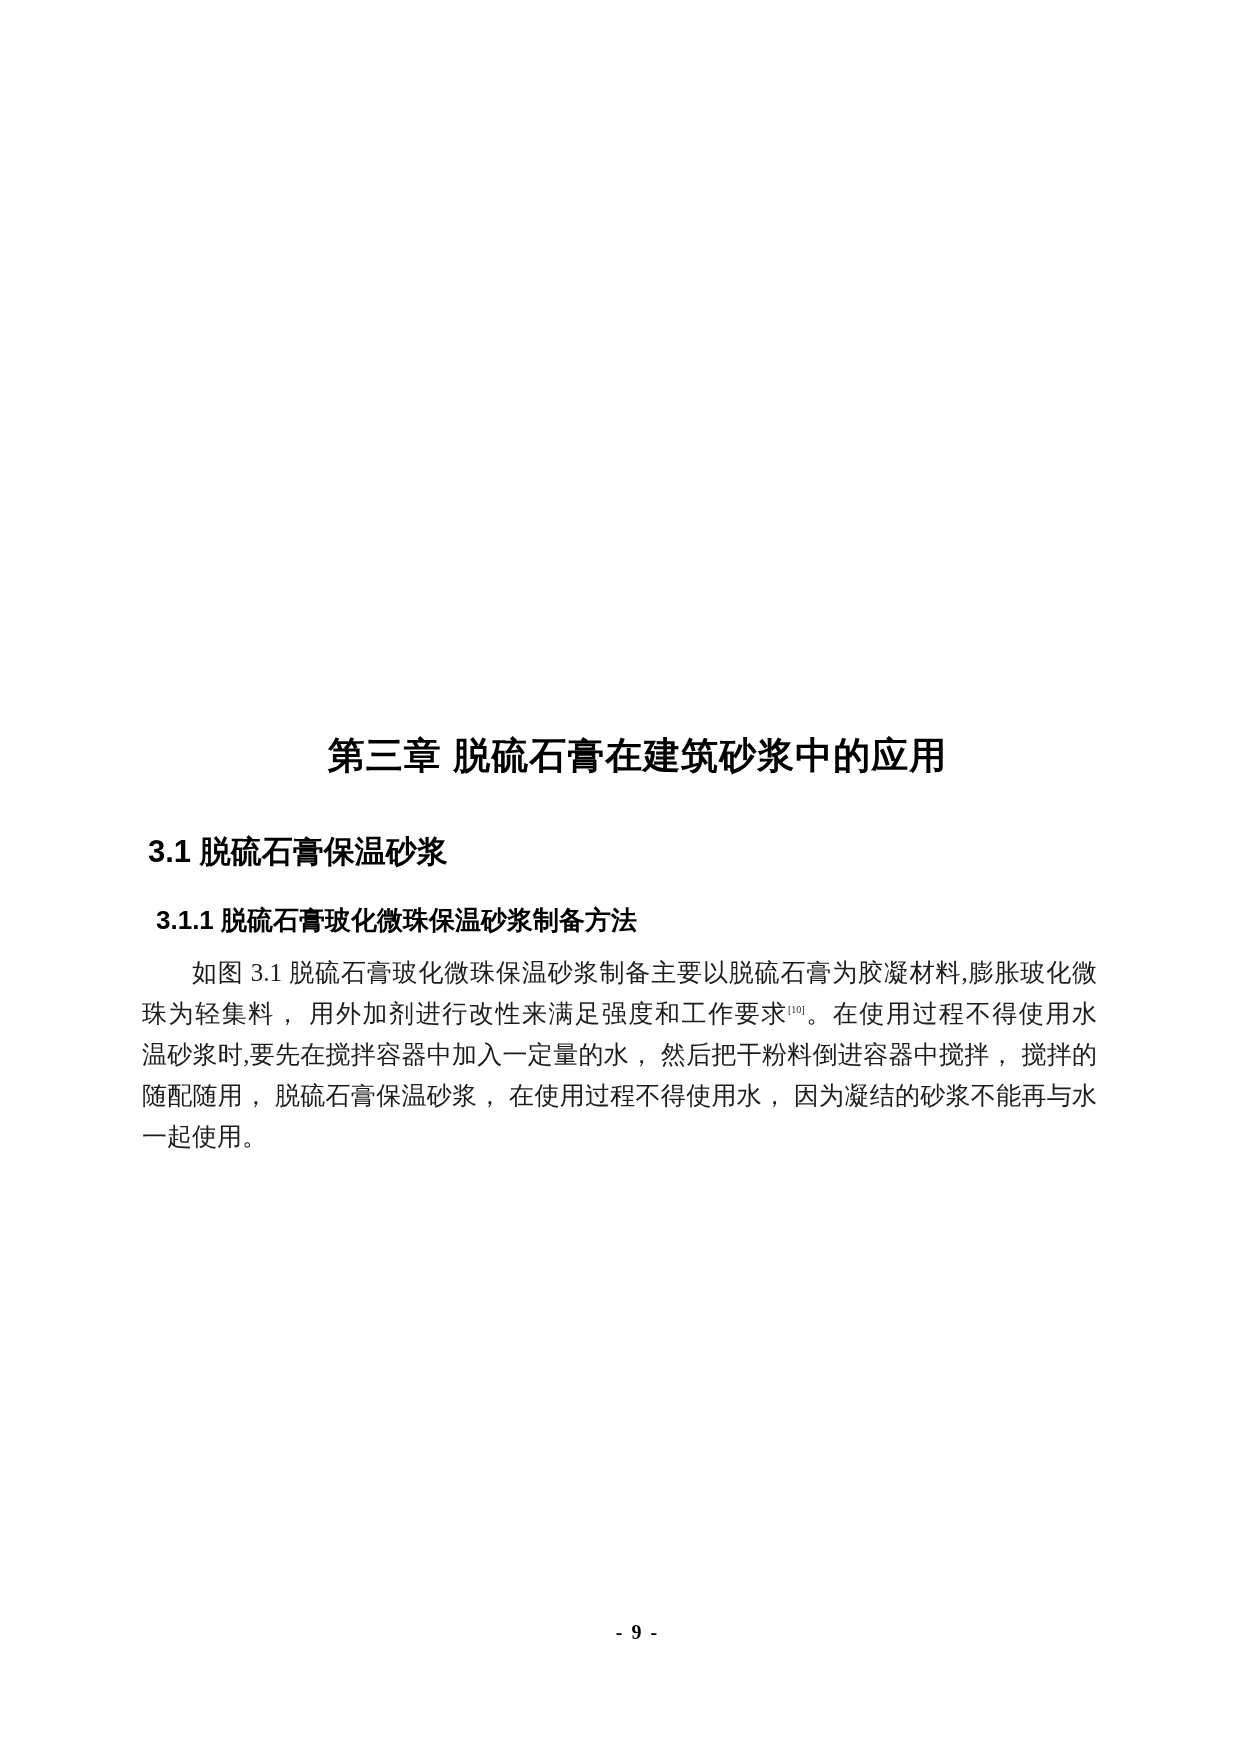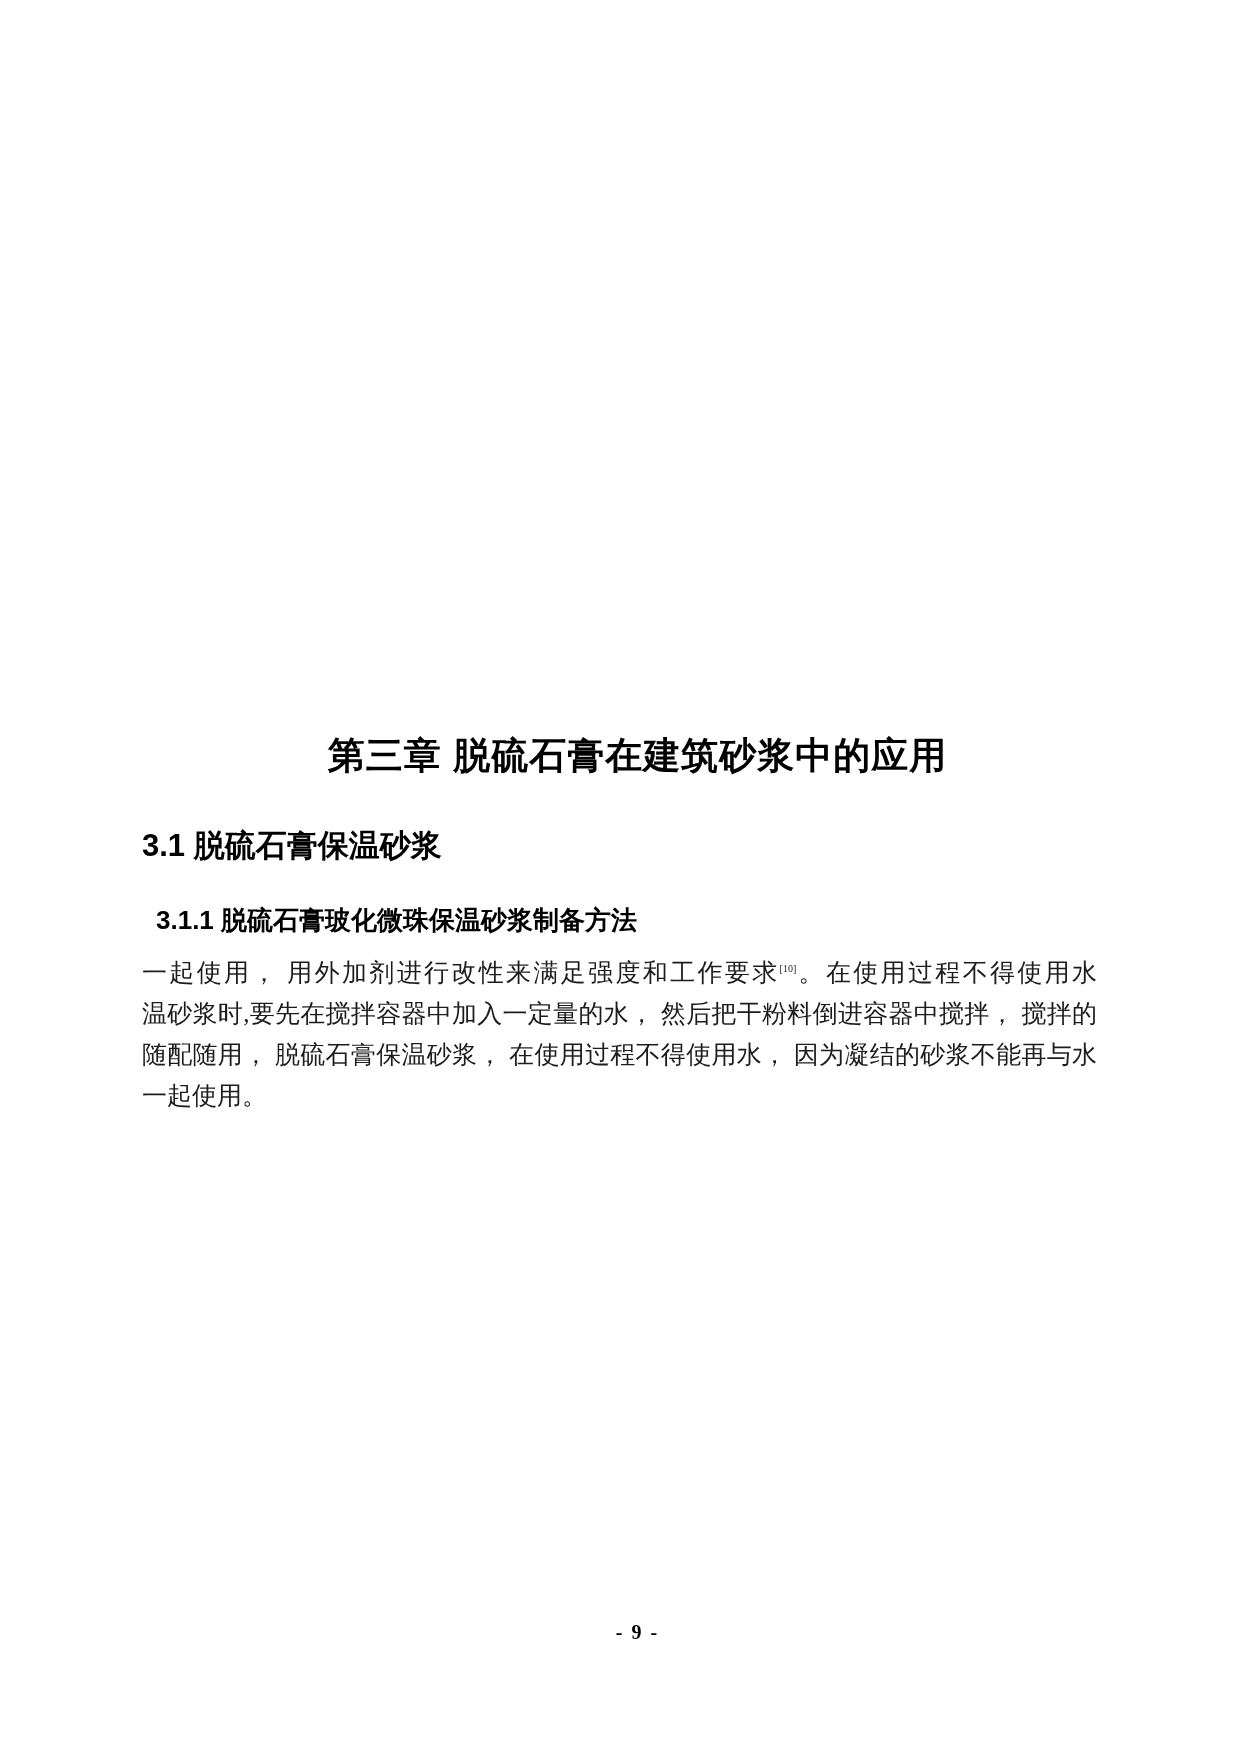--- a/index.html
+++ b/index.html
@@ -22,21 +22,21 @@
     font-family: "Liberation Sans", "DejaVu Sans", sans-serif;
     font-weight: 700;
     font-size: 37px;
     color: #000000;
     letter-spacing: 1px;
   }
   .section-heading {
     position: absolute;
     top: 825px;
     left: 142px;
-    margin: 0;
+    margin: 6px;
     font-family: "Liberation Sans", "DejaVu Sans", sans-serif;
     font-weight: 700;
     font-size: 31px;
     color: #000000;
   }
   .subsection-heading {
     position: absolute;
     top: 903px;
     left: 156px;
     margin: 0;
@@ -90,22 +90,25 @@
 
 <div class="page">
 
   <h1 class="chapter-title">第三章 脱硫石膏在建筑砂浆中的应用</h1>
 
   <h2 class="section-heading">3.1 脱硫石膏保温砂浆</h2>
 
   <h3 class="subsection-heading">3.1.1 脱硫石膏玻化微珠保温砂浆制备方法</h3>
 
   <div class="paragraph">
+    <div class="pline first">
+      <span>如图 3.1 脱硫石膏玻化微珠保温砂浆制备主要以脱硫石膏为胶凝材料,膨胀玻化微</span>
+    </div>
     <div class="pline">
-      <span>一起使用， 用外加剂进行改性来满足强度和工作要求</span><sup class="ref">[10]</sup><span>。在使用过程不得使用水</span>
+      <span>珠为轻集料， 用外加剂进行改性来满足强度和工作要求</span><sup class="ref">[10]</sup><span>。在使用过程不得使用水</span>
     </div>
     <div class="pline">
       <span>温砂浆时,要先在搅拌容器中加入一定量的水， 然后把干粉料倒进容器中搅拌， 搅拌的</span>
     </div>
     <div class="pline">
       <span>随配随用， 脱硫石膏保温砂浆， 在使用过程不得使用水， 因为凝结的砂浆不能再与水</span>
     </div>
     <div class="pline last">
       <span>一起使用。</span>
     </div>

